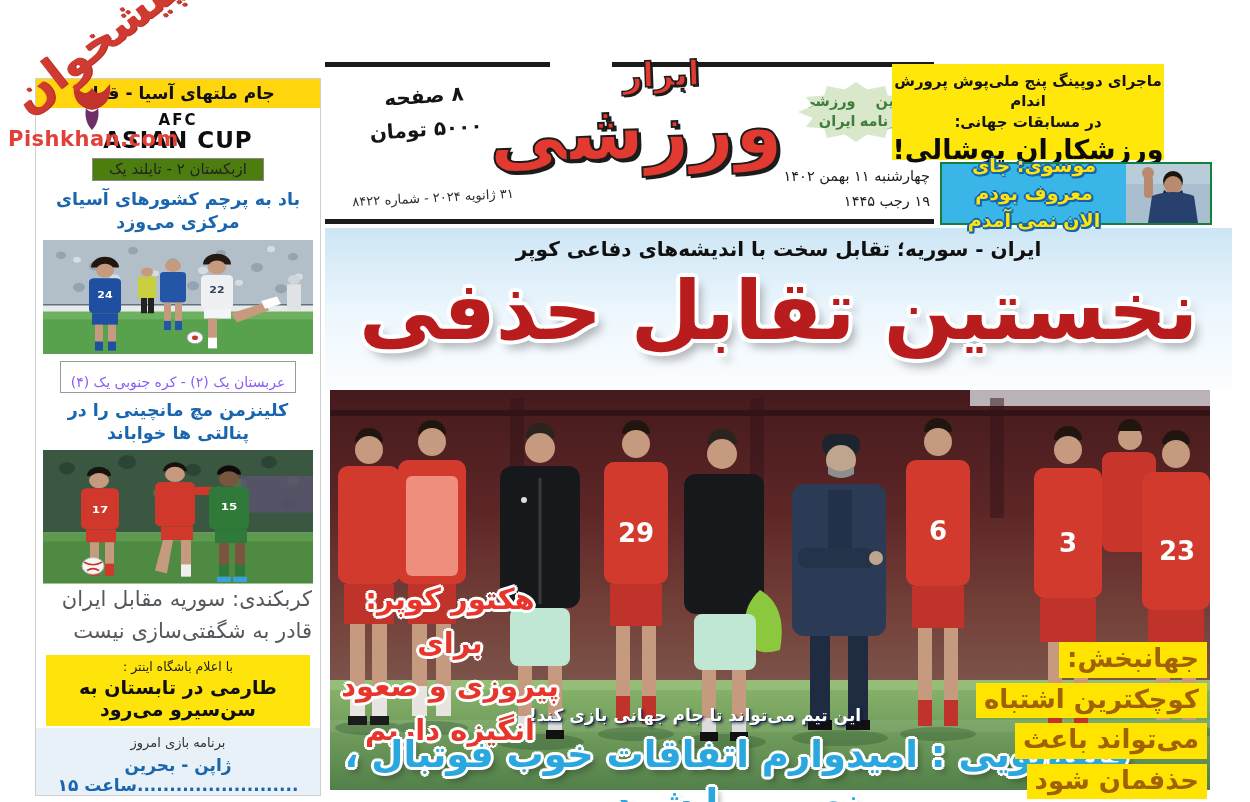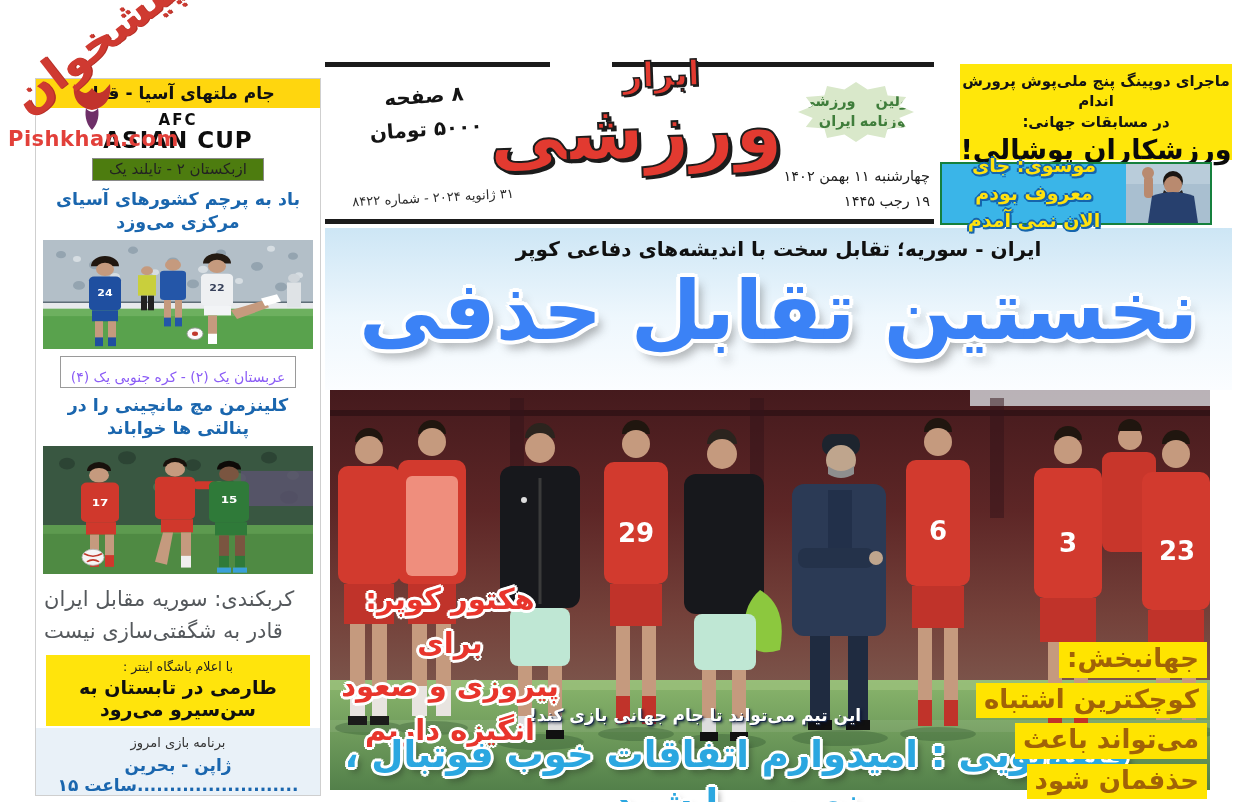--- a/index.html
+++ b/index.html
@@ -24,22 +24,22 @@
   .sb-afc { text-align:center; padding:3px 0 1px; color:#0d0d0d; }
   .sb-afc .l1 { font-size:15px; font-weight:bold; letter-spacing:2px; }
   .sb-afc .l2 { font-size:23px; font-weight:bold; letter-spacing:1px; line-height:1.0; }
   .sb-score { margin:5px auto 3px; border:1px solid #8a8a8a; padding:1px 16px 2px;
     font-size:15px; color:#222; background:#4d7c0f; }
   .sb-head { color:#1a66ae; font-weight:bold; font-size:17.5px; text-align:center;
     padding:4px 6px 6px; line-height:1.3; }
   .sb-photo { margin:0 auto; display:block; }
   .sb-cap { margin:7px auto 2px; border:1px solid #9a9a9a; padding:12px 10px 2px;
     font-size:14px; color:#8b5cf6; background:#fff; width:max-content; }
-  .sb-quote { color:#55595d; font-size:21px; text-align:left; line-height:1.5;
-    padding:10px 8px 6px; }
+  .sb-quote { color:#55595d; font-size:21px; text-align:right; line-height:1.5;
+    padding:0 8px 6px; }
   .sb-inter { background:#ffe40c; margin:2px 10px; padding:4px 4px 6px; text-align:center; }
   .sb-inter .k { font-size:12.5px; color:#222; }
   .sb-inter .h { font-size:19px; font-weight:bold; color:#101010; margin-top:2px; }
   .sb-sched { background:#e9f1f8; flex:1; padding-top:7px; text-align:center; }
   .sb-sched .t { font-size:13px; color:#333; }
   .sb-sched .i { font-size:17px; font-weight:bold; color:#1a66ae; margin-top:5px; padding:0 10px; }
 
   
   .rule { background:#1b1b1b; height:5px; z-index:3; }
   #pages-price { left:355px; top:80px; width:140px; text-align:center; direction:rtl;
@@ -54,37 +54,37 @@
     -webkit-text-stroke:2px #1c1c1c; text-shadow:3px 3px 0 #1c1c1c; letter-spacing:-2px; }
   #badge { left:798px; top:82px; width:116px; height:60px; background:#d9e8ca;
     display:flex; flex-direction:row; justify-content:center; align-items:center;
     direction:rtl; z-index:4;
     clip-path:polygon(100% 50%,87.3% 60%,93.3% 75%,77.3% 77.3%,75% 93.3%,60% 87.3%,50% 100%,40% 87.3%,25% 93.3%,22.7% 77.3%,6.7% 75%,12.7% 60%,0% 50%,12.7% 40%,6.7% 25%,22.7% 22.7%,25% 6.7%,40% 12.7%,50% 0%,60% 12.7%,75% 6.7%,77.3% 22.7%,93.3% 25%,87.3% 40%); }
   #badge div { font-size:14.5px; font-weight:bold; color:#3f7d3b; line-height:1.35; }
   #dates { left:765px; top:164px; width:165px; direction:rtl; text-align:right;
     font-size:14.5px; color:#1c1c1c; line-height:1.75; z-index:4; }
 
   
-  #box-doping { left:960px; top:64px; width:272px; height:96px; background:#ffe70a;
+  #box-doping { left:892px; top:64px; width:272px; height:96px; background:#ffe70a;
     text-align:center; direction:rtl; padding-top:7px; z-index:4; }
   #box-doping .k { font-size:15px; font-weight:bold; color:#141414; line-height:1.35; }
   #box-doping .h { font-size:27px; font-weight:bold; color:#0b0b0b; margin-top:2px; }
   #box-mousavi { left:940px; top:162px; width:272px; height:63px; background:#3ab5e8;
     border:2px solid #15803d; display:flex; align-items:center; z-index:4; }
   #box-mousavi .txt { flex:1; direction:rtl; text-align:center; font-size:19px; font-weight:bold;
     color:#ffe20e; line-height:1.45;
     text-shadow:-2px 0 0 #1565ad,2px 0 0 #1565ad,0 -2px 0 #1565ad,0 2px 0 #1565ad,2px 2px 0 #1565ad; }
 
   
   #band { left:325px; top:228px; width:907px; height:162px;
     background:linear-gradient(#cde6f5, #eef7fd 55%, #fbfdff); z-index:2; }
   #kicker { left:325px; top:237px; width:907px; text-align:center; direction:rtl;
     font-size:20px; font-weight:bold; color:#101010; z-index:3; }
   #headline { left:325px; top:258px; width:907px; text-align:center; direction:rtl;
-    font-size:82px; font-weight:bold; color:#3b82f6; line-height:1.3; z-index:3;
+    font-size:82px; font-weight:bold; color:#b91c1c; line-height:1.3; z-index:3;
     text-shadow:-3px -3px 0 #fff,3px -3px 0 #fff,-3px 3px 0 #fff,3px 3px 0 #fff,
       0 -4px 0 #fff,0 4px 0 #fff,-4px 0 0 #fff,4px 0 0 #fff,6px 8px 10px rgba(40,40,40,.35); }
 
   #main-photo { left:330px; top:390px; width:880px; height:400px; z-index:1; }
 
   #overlay-cooper { left:334px; top:578px; width:232px; text-align:center; direction:rtl;
     font-size:29px; font-weight:bold; color:#e8352c; line-height:1.5; z-index:6;
     text-shadow:-2px -2px 0 #fff,2px -2px 0 #fff,-2px 2px 0 #fff,2px 2px 0 #fff,
       0 -3px 0 #fff,0 3px 0 #fff,-3px 0 0 #fff,3px 0 0 #fff; }
   #photo-caption { left:460px; top:705px; width:470px; text-align:center; direction:rtl;

